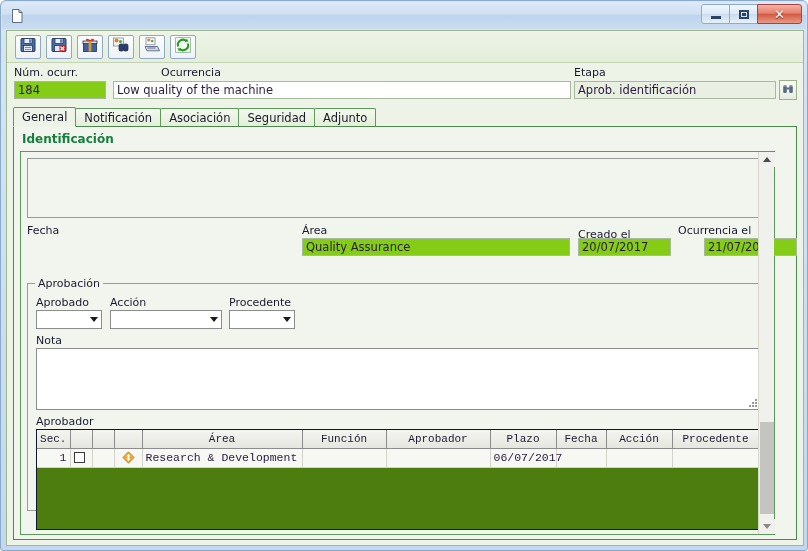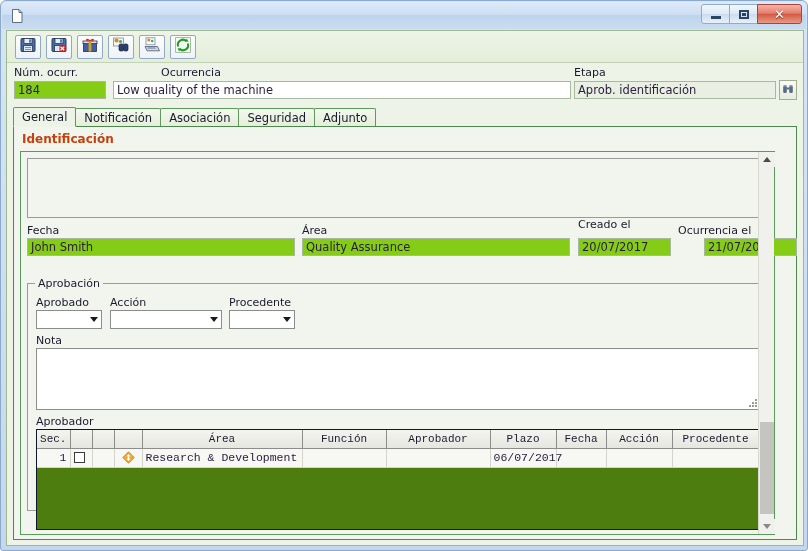--- a/index.html
+++ b/index.html
@@ -135,21 +135,21 @@
 
   
   .tabpage {
     position: absolute; left: 6px; top: 95px;
     width: 784px; height: 414px;
     border: 1px solid #4c8a4c;
     background: #f2f5ee;
   }
   .section-title {
     position: absolute; left: 8px; top: 5px;
-    font-size: 12px; font-weight: bold; color: #c2410c;
+    font-size: 12px; font-weight: bold; color: #15803d;
   }
 
   .inner {
     position: absolute; left: 6px; top: 24px;
     width: 755px; height: 384px;
     border: 1px solid #5a9a5a;
     background: #f2f5ee;
   }
 
   .ro-area {
@@ -406,26 +406,25 @@
 
     <div class="tabpage">
 
       <div class="section-title">Identificación</div>
 
       <div class="inner">
 
         <div class="ro-area"></div>
 
         <div style="position:absolute; left:6px; top:72px;" class="fld-label">Fecha</div>
-        <div class="txtbox gray" style="position:absolute; left:6px; top:86px; width:268px;">John Smith</div>
 
         <div style="position:absolute; left:281px; top:72px;" class="fld-label">Área</div>
         <div class="txtbox gray" style="position:absolute; left:281px; top:86px; width:268px;">Quality Assurance</div>
 
-        <div style="position:absolute; left:557px; top:66px;" class="fld-label">Creado el</div>
+        <div style="position:absolute; left:557px; top:76px;" class="fld-label">Creado el</div>
         <div class="txtbox gray" style="position:absolute; left:557px; top:86px; width:93px;">20/07/2017</div>
 
         <div style="position:absolute; left:657px; top:72px;" class="fld-label">Ocurrencia el</div>
         <div class="txtbox gray" style="position:absolute; left:683px; top:86px; width:93px;">21/07/2017</div>
 
         <div class="groupbox">
           <span class="gb-legend">Aprobación</span>
 
           <div style="position:absolute; left:8px; top:12px;" class="fld-label">Aprobado</div>
           <div class="combo" style="position:absolute; left:8px; top:26px; width:66px;">

